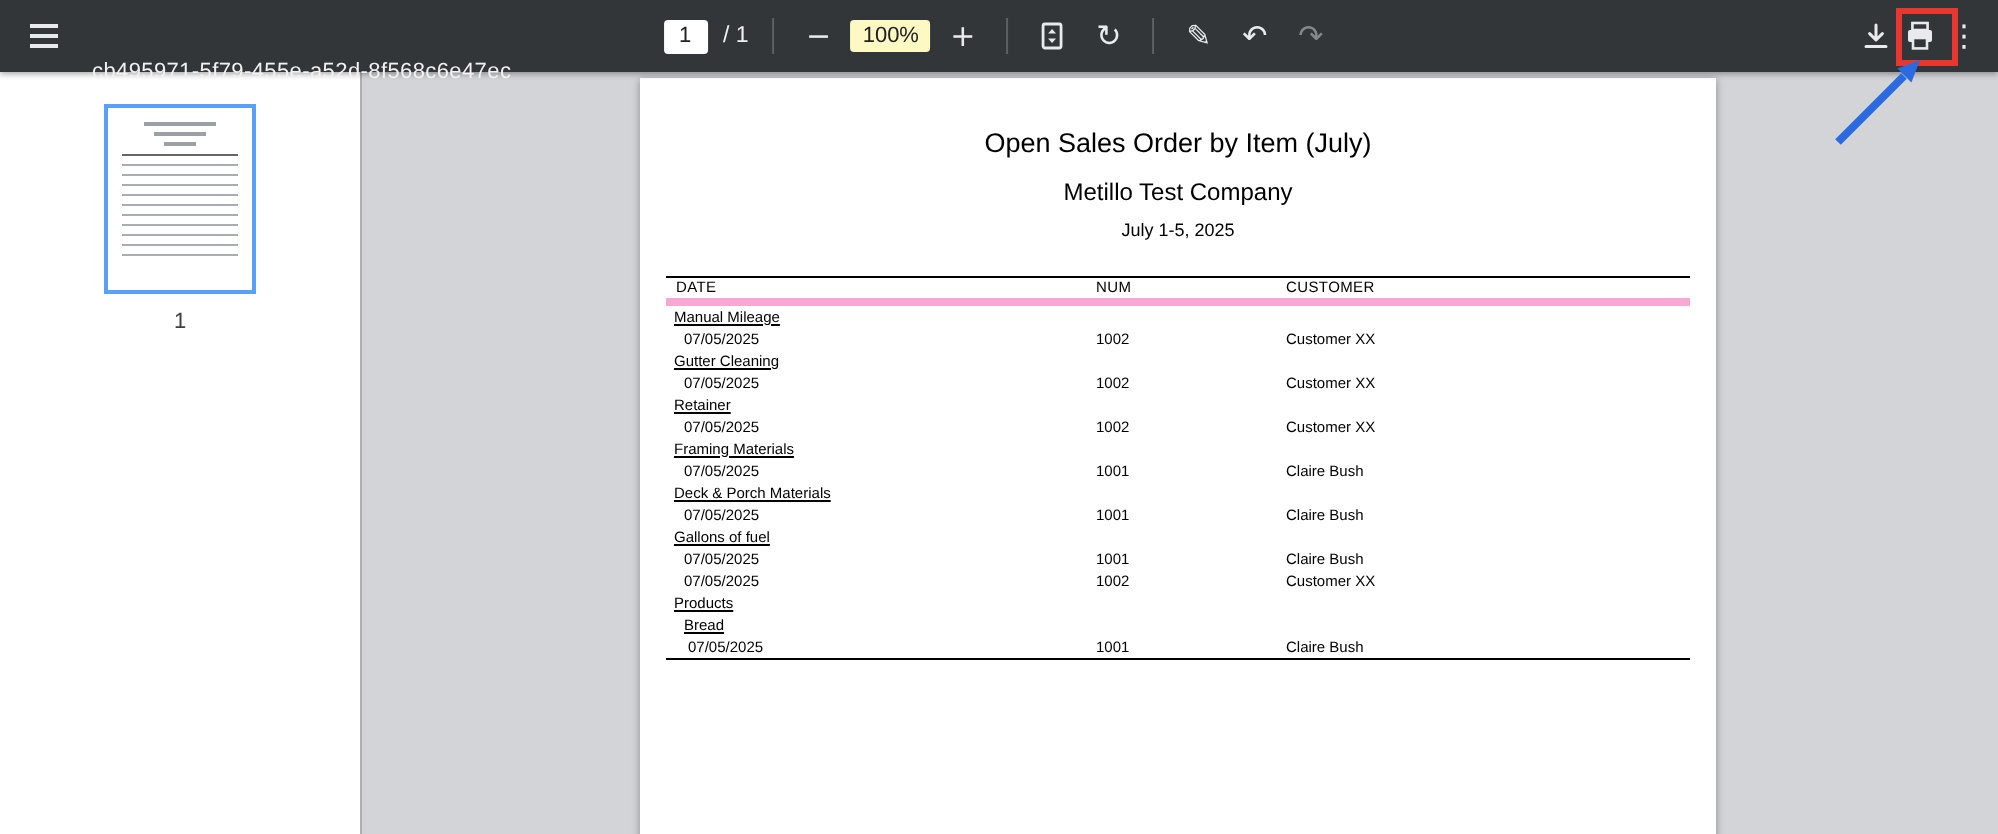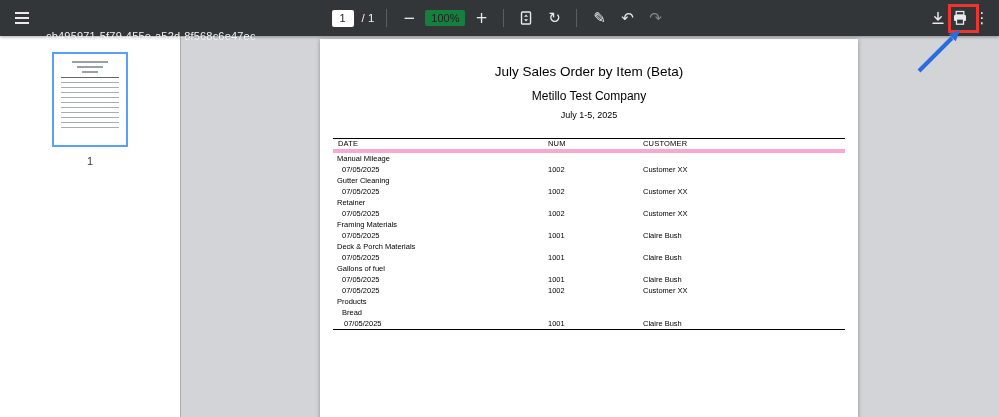--- a/index.html
+++ b/index.html
@@ -43,21 +43,21 @@
   .hamburger { display: flex; flex-direction: column; gap: 3px; }
   .hamburger i { display: block; width: 14px; height: 2px; background: #e8eaed; }
 
   .page-input {
     width: 22px; height: 17px; border: none; border-radius: 2px;
     background: #ffffff; color: #202124; text-align: center; font-size: 11px;
     font-family: "Liberation Sans", sans-serif;
   }
   .page-total { font-size: 11.5px; margin: 0 2px 0 4px; }
   .zoom-box {
-    background: #15803d; color: #202124; font-size: 11px;
+    background: #fef9c3; color: #202124; font-size: 11px;
     padding: 2px 6px; border-radius: 2px; min-width: 36px; text-align: center;
   }
   .sep { width: 1px; height: 18px; background: #5c6063; margin: 0 6px; }
   .svg-ic { display: block; }
 
   
   .content { display: flex; height: 381px; }
 
   .sidebar {
     width: 181px; background: #ffffff; border-right: 1px solid #aeaeae;
@@ -96,21 +96,21 @@
     border-top: 1px solid #000;
     border-bottom: 1px solid #000;
   }
   .thead, .trow {
     display: grid; grid-template-columns: 215px 95px 1fr;
     align-items: center; font-size: 7.5px; line-height: 1;
   }
   .thead { height: 14px; border-bottom: 4px solid #f9a8d4; letter-spacing: .2px; }
   .thead .c1 { padding-left: 5px; }
   .trow { height: 11px; }
-  .trow.g .c1 { padding-left: 4px; }
+  .trow.g .c1 { padding-left: 4px; text-decoration: underline; }
   .trow.r .c1 { padding-left: 9px; }
   .trow.i1 .c1 { padding-left: 9px; }
   .trow.r.i1 .c1 { padding-left: 11px; }
 
   
   .highlight-box {
     position: absolute; left: 948px; top: 4px; width: 31px; height: 29px;
     border: 3px solid #e8372e; z-index: 10; pointer-events: none;
   }
   .annot-arrow {
@@ -190,21 +190,21 @@
         <div class="tl tl-2"></div>
         <div class="tl tl-3"></div>
         <div class="thumb-rule"></div>
         <div class="thumb-rows"></div>
       </div>
       <div class="thumb-label">1</div>
     </aside>
 
     <main class="viewer">
       <div class="page">
-        <div class="doc-title">July Sales Order by Item (Beta)</div>
+        <div class="doc-title">Open Sales Order by Item (July)</div>
         <div class="doc-company">Metillo Test Company</div>
         <div class="doc-period">July 1-5, 2025</div>
 
         <div class="rtable">
           <div class="thead">
             <span class="c1">DATE</span>
             <span class="c2">NUM</span>
             <span class="c3">CUSTOMER</span>
           </div>
 

